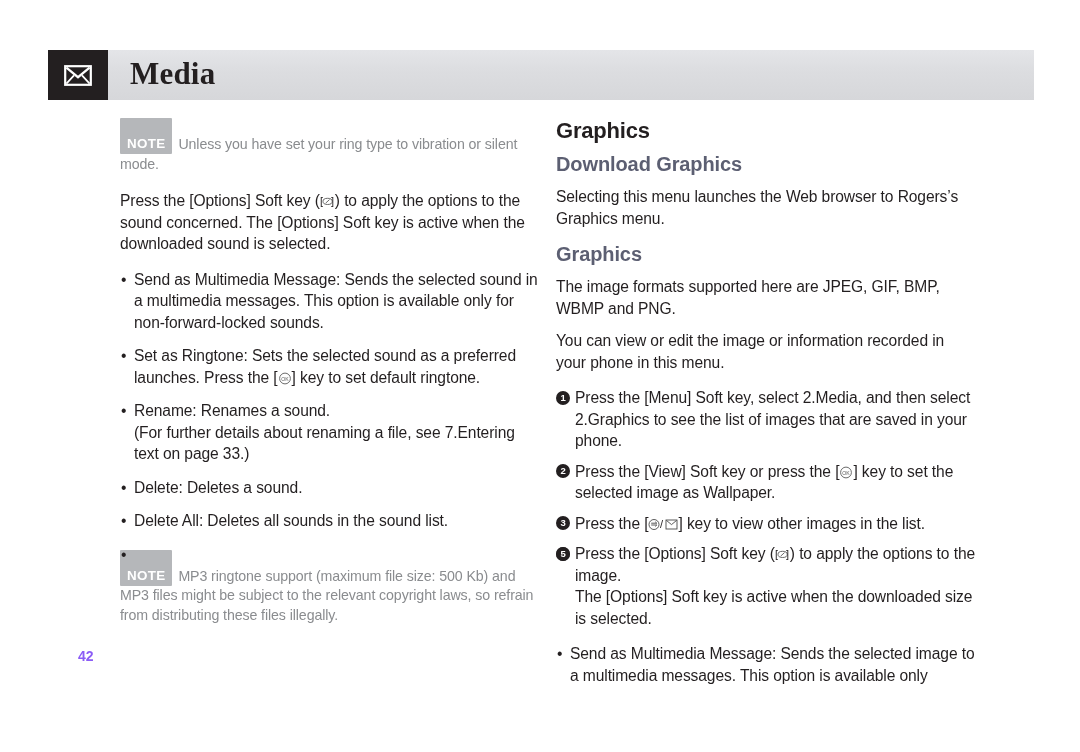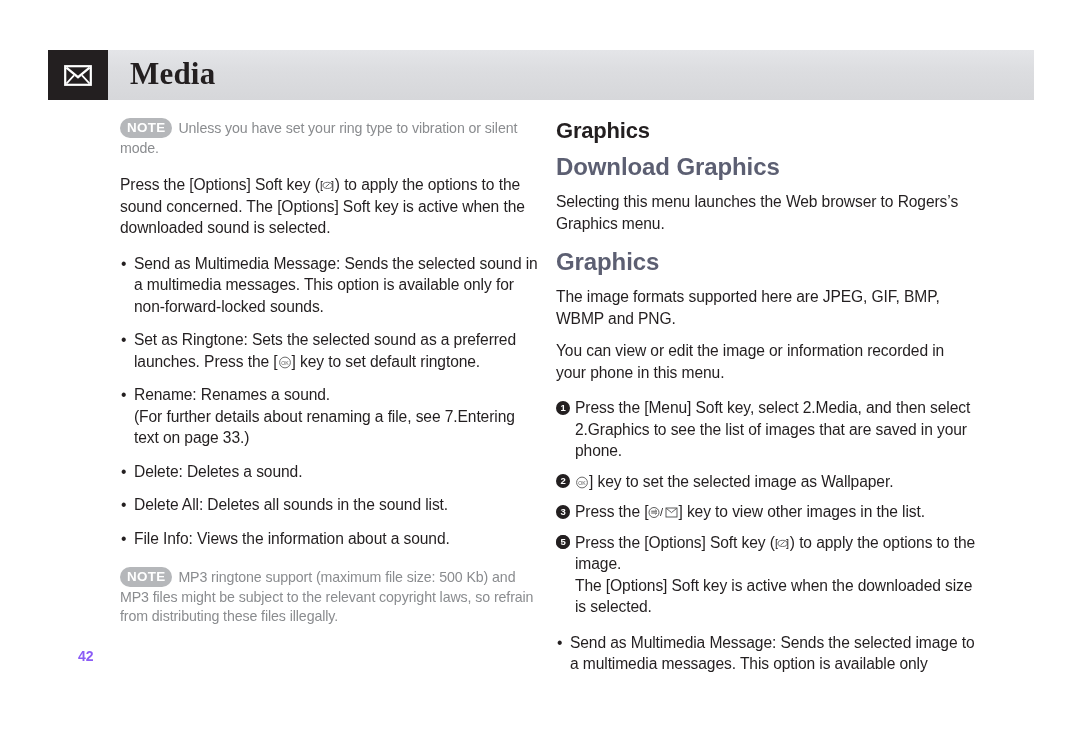--- a/index.html
+++ b/index.html
@@ -125,37 +125,37 @@
     margin: 0 0 16px 0;
     letter-spacing: -0.1px;
   }
   .note-badge {
     display: inline-block;
     background: #b5b7ba;
     color: #ffffff;
     font-weight: bold;
     font-size: 13.4px;
     line-height: 16px;
-    padding: 2px 7px 2px 7px;
-    border-radius: 10px;
+    padding: 18px 7px 2px 7px;
+    border-radius: 1px;
     margin-right: 6px;
     vertical-align: 1px;
     letter-spacing: 0.3px;
   }
 
   
   .heading-main {
     font-size: 22px;
     font-weight: bold;
     color: #231f20;
     margin: 0 0 9px 0;
     letter-spacing: -0.2px;
   }
   .heading-sub {
-    font-size: 24px;
+    font-size: 20px;
     font-weight: bold;
     color: #5c5f72;
     margin: 0 0 10px 0;
     letter-spacing: -0.1px;
   }
   .heading-sub.spaced { margin-top: 4px; }
 
   
   .key-glyph {
     display: inline-block;
@@ -227,21 +227,20 @@
     <span>Delete: Deletes a sound.</span>
   </div>
 
   <div class="bullet-item">
     <span class="dot">•</span>
     <span>Delete All: Deletes all sounds in the sound list.</span>
   </div>
 
   <div class="bullet-item" style="margin-bottom:18px;">
     <span class="dot">•</span>
-    <span>File Info: Views the information about a sound.</span>
   </div>
 
   <div class="note-block">
     <span class="note-badge">NOTE</span><span>MP3 ringtone support (maximum file size: 500 Kb) and MP3 files might be subject to the relevant copyright laws, so refrain from distributing these files illegally.</span>
   </div>
 
 </div>
 
 <div class="column" id="right-column">
 
@@ -257,21 +256,21 @@
 
   <p class="para">You can view or edit the image or information recorded in your phone in this menu.</p>
 
   <div class="num-item">
     <span class="num-badge">1</span>
     <span>Press the [Menu] Soft key, select 2.Media, and then select 2.Graphics to see the list of images that are saved in your phone.</span>
   </div>
 
   <div class="num-item">
     <span class="num-badge">2</span>
-    <span class="key-glyph"><svg width="14" height="13" viewBox="0 0 14 13">
+    <span>Press the [View] Soft key or press the [</span><span class="key-glyph"><svg width="14" height="13" viewBox="0 0 14 13">
           <circle cx="7" cy="6.5" r="5.4" fill="none" stroke="#5a5a5a" stroke-width="0.9"></circle>
           <text x="7" y="9" text-anchor="middle" font-family="Liberation Sans, sans-serif" font-size="5.2" fill="#5a5a5a">OK</text>
         </svg></span><span>] key to set the selected image as Wallpaper.</span>
   </div>
 
   <div class="num-item">
     <span class="num-badge">3</span>
     <span>Press the [</span><span class="key-glyph"><svg width="30" height="13" viewBox="0 0 30 13">
           <circle cx="6" cy="6.5" r="5" fill="none" stroke="#4a4a4a" stroke-width="0.9"></circle>
           <path d="M3.2 5.2 h5.6 M3.2 7.0 h5.6 M8.8 5.2 l-1.6 -1.4 M8.8 7.0 l-1.6 1.4" fill="none" stroke="#4a4a4a" stroke-width="0.9"></path>

